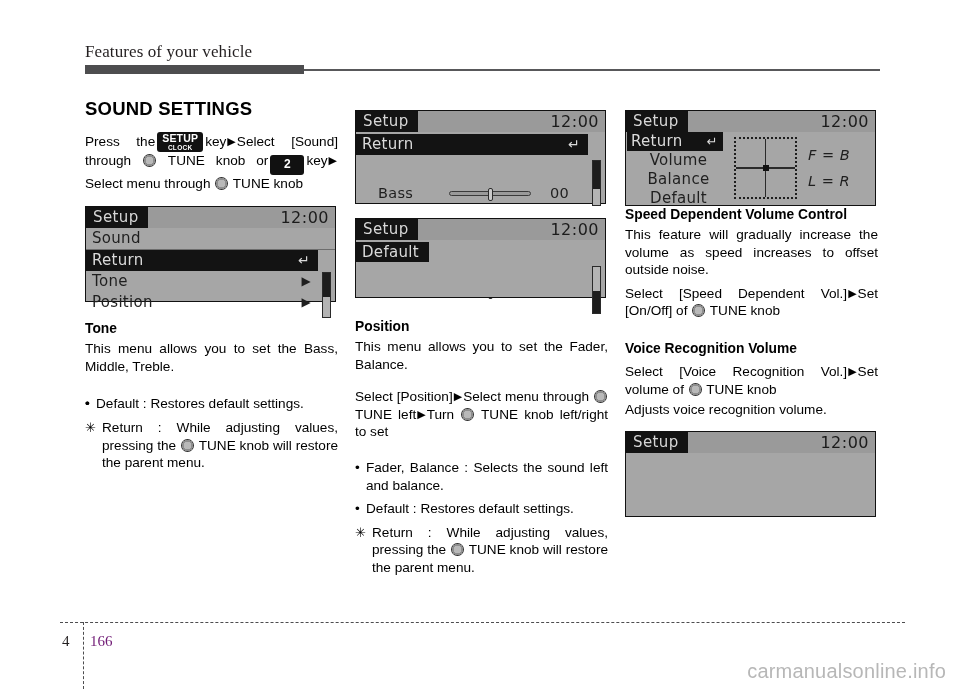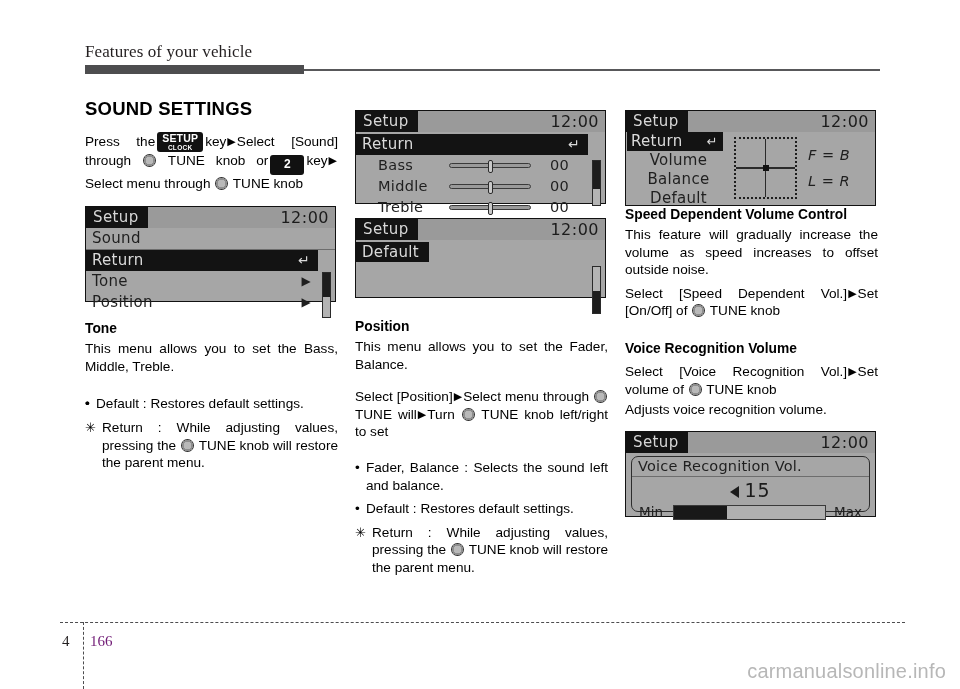--- a/index.html
+++ b/index.html
@@ -249,20 +249,21 @@
 
   
   #lcd-tone { height: 94px; }
   .tone-row {
     position: relative;
     height: 21px;
     line-height: 21px;
     font-size: 14.5px;
     color: #1f1f1f;
     letter-spacing: .3px;
+    margin-top: 28px;
   }
   .tone-label {
     position: absolute;
     left: 22px;
     top: 0;
   }
   .tone-slider {
     position: absolute;
     left: 93px;
     top: 8px;
@@ -612,21 +613,21 @@
       <span class="lcd-tab-default">Default</span>
       <div class="lcd-scroll">
         <div class="thumb"></div>
       </div>
     </div>
   </div>
 
   <h3 class="sub-title" style="margin-top:20px;">Position</h3>
   <p class="para just gap-xs">This menu allows you to set the Fader, Balance.</p>
 
-  <p class="para just gap"><span>Select</span> <span>[Position]</span><span class="arrow-step">▶</span><span>Select</span> <span>menu</span> <span>through</span> <span class="knob-icon"></span> <span>TUNE</span> <span>will</span><span class="arrow-step">▶</span><span>Turn</span> <span class="knob-icon"></span> <span>TUNE knob left/right to set</span></p>
+  <p class="para just gap"><span>Select</span> <span>[Position]</span><span class="arrow-step">▶</span><span>Select</span> <span>menu</span> <span>through</span> <span class="knob-icon"></span> <span>TUNE</span> <span>left</span><span class="arrow-step">▶</span><span>Turn</span> <span class="knob-icon"></span> <span>TUNE knob left/right to set</span></p>
 
   <div style="height:12px;"></div>
 
   <div class="bullet-row">
     <span class="bullet-mark">•</span>
     <span>Fader, Balance : Selects the sound left and balance.</span>
   </div>
   <div class="bullet-row">
     <span class="bullet-mark">•</span>
     <span>Default : Restores default settings.</span>
@@ -672,33 +673,20 @@
 
   <h3 class="sub-title" style="margin-top:20px;">Voice Recognition Volume</h3>
   <p class="para just gap-sm"><span>Select [Voice Recognition Vol.]</span><span class="arrow-step">▶</span><span>Set volume of</span> <span class="knob-icon"></span> <span>TUNE knob</span></p>
   <p class="para gap-xs">Adjusts voice recognition volume.</p>
 
   <div class="lcd lcd-block" id="lcd-voice" style="margin-top:12px;">
     <div class="lcd-titlebar">
       <div class="lcd-tab">Setup</div>
       <div class="lcd-clock">12:00</div>
     </div>
-    <div class="voice-panel" style="top:24px;">
-      <div class="voice-title">Voice Recognition Vol.</div>
-      <div class="voice-value">
-        <span class="spk-icon"></span><span>15</span>
-      </div>
-      <div class="voice-bar-row">
-        <span class="voice-min">Min</span>
-        <span class="voice-track">
-            <span class="voice-fill" id="voicefill" style="width: 35%;"></span>
-          </span>
-        <span class="voice-max">Max</span>
-      </div>
-    </div>
   </div>
 </div>
 
 <div class="footer-rule"></div>
 <div class="footer-vrule"></div>
 <div class="footer-chapter">4</div>
 <div class="footer-page">166</div>
 <div class="watermark">carmanualsonline.info</div>
 
 </body></html>

